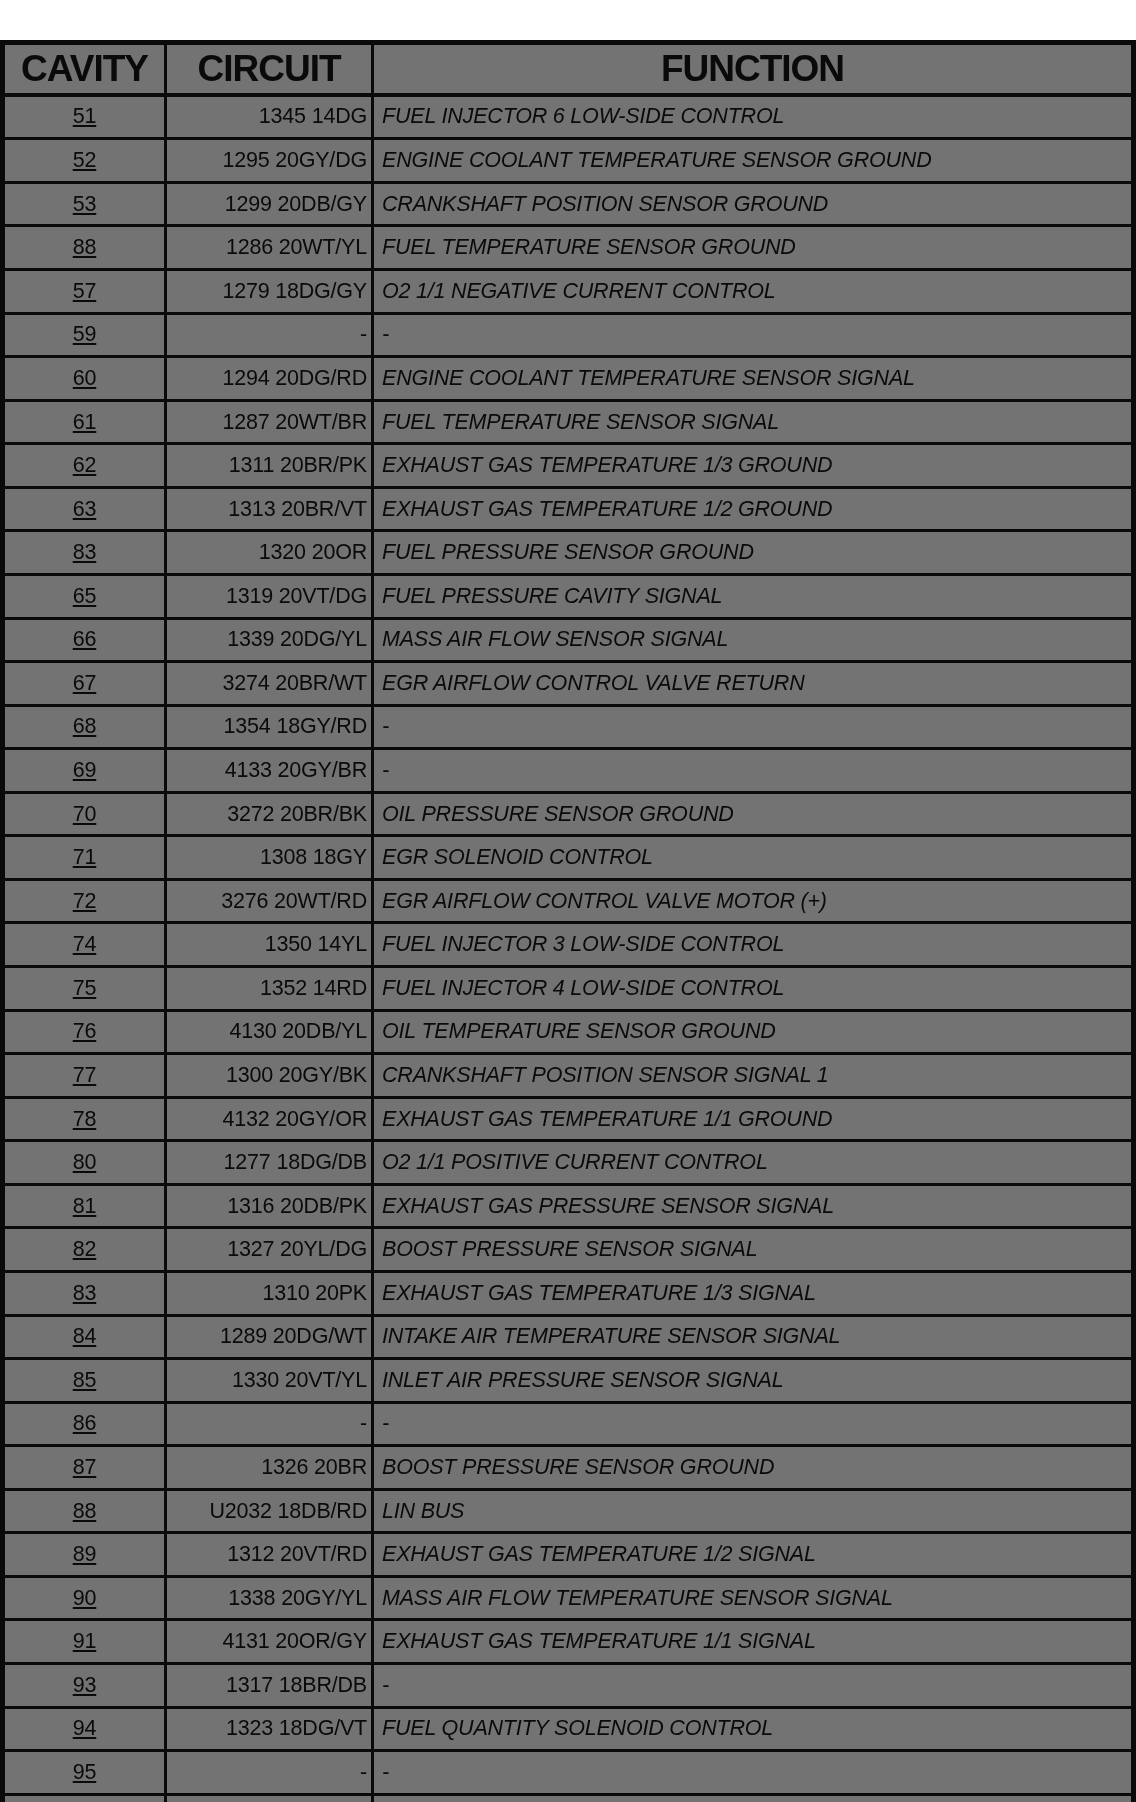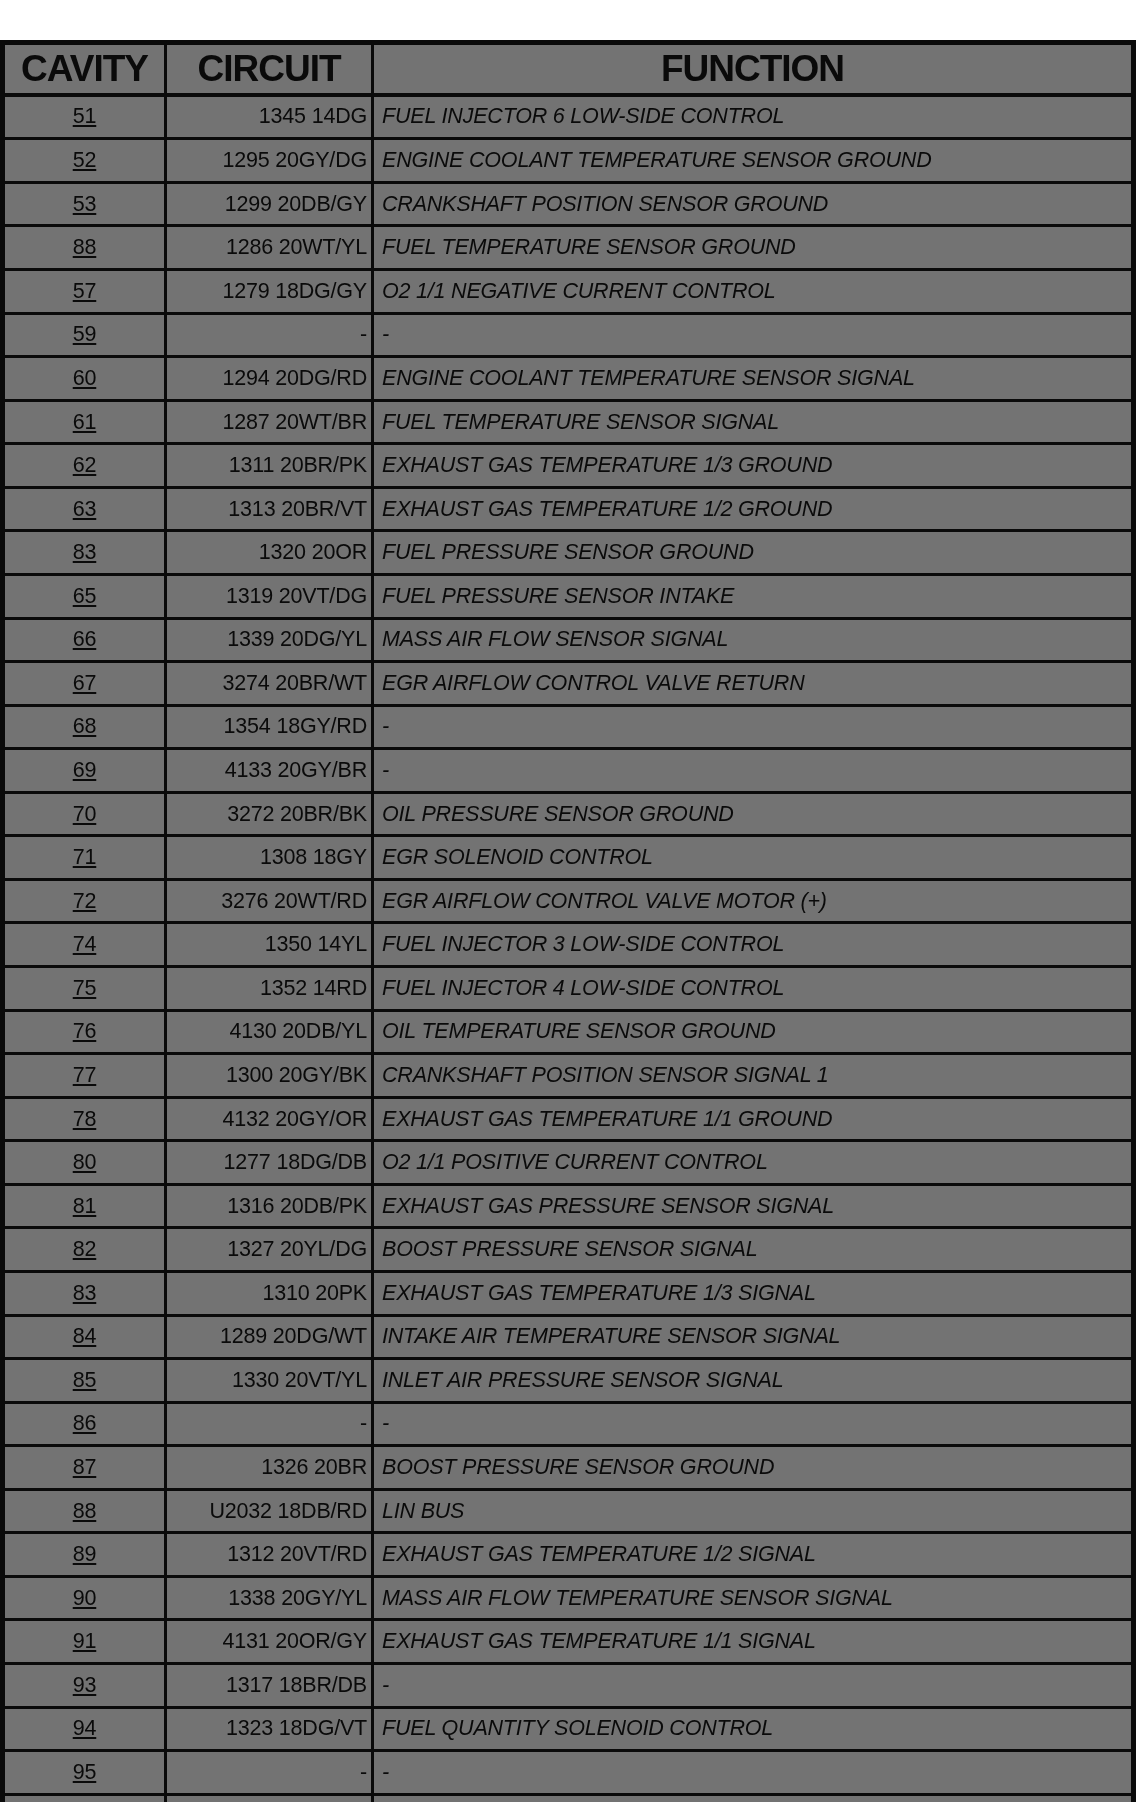--- a/index.html
+++ b/index.html
@@ -139,21 +139,21 @@
     <td class="cell-function">EXHAUST GAS TEMPERATURE 1/2 GROUND</td>
   </tr>
         <tr>
     <td class="cell-cavity">83</td>
     <td class="cell-circuit">1320 20OR</td>
     <td class="cell-function">FUEL PRESSURE SENSOR GROUND</td>
   </tr>
         <tr>
     <td class="cell-cavity">65</td>
     <td class="cell-circuit">1319 20VT/DG</td>
-    <td class="cell-function">FUEL PRESSURE SENSOR INTAKE</td>
+    <td class="cell-function">FUEL PRESSURE CAVITY SIGNAL</td>
   </tr>
         <tr>
     <td class="cell-cavity">66</td>
     <td class="cell-circuit">1339 20DG/YL</td>
     <td class="cell-function">MASS AIR FLOW SENSOR SIGNAL</td>
   </tr>
         <tr>
     <td class="cell-cavity">67</td>
     <td class="cell-circuit">3274 20BR/WT</td>
     <td class="cell-function">EGR AIRFLOW CONTROL VALVE RETURN</td>

